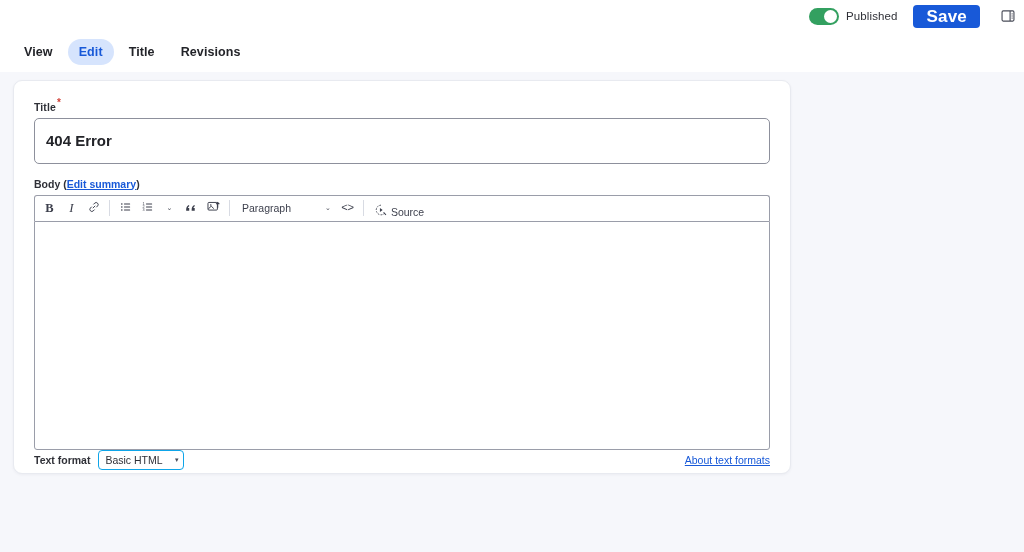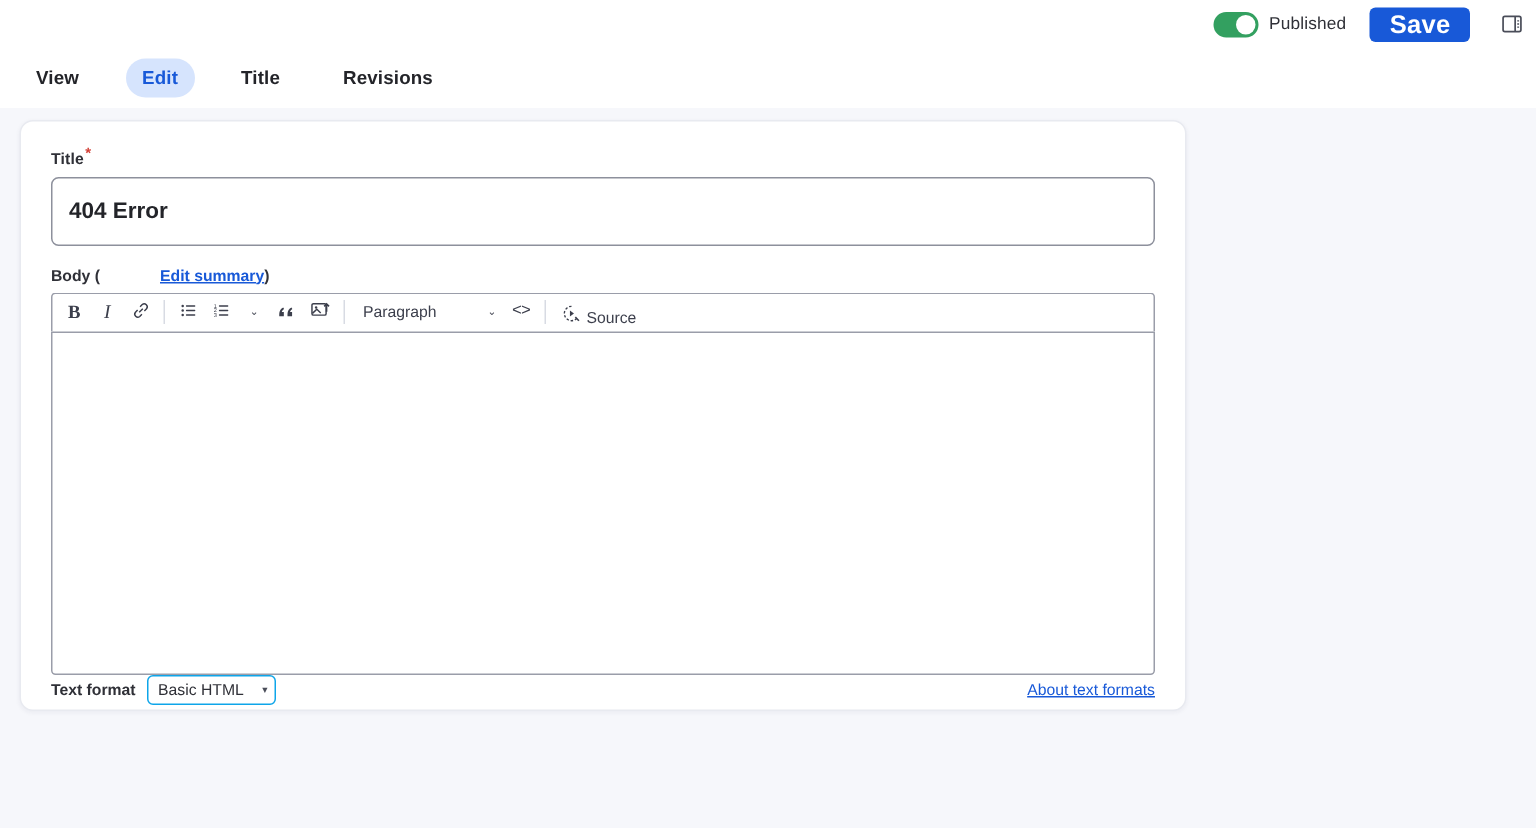--- a/index.html
+++ b/index.html
@@ -91,21 +91,21 @@
   
   .tabbar {
     position: absolute;
     top: 32px; left: 0;
     width: 1024px;
     height: 40px;
     background: #ffffff;
     display: flex;
     align-items: center;
     padding-left: 13px;
-    gap: 20px;
+    gap: 4px;
   }
   .tab {
     font-size: 12.5px;
     font-weight: bold;
     color: #232429;
     padding: 6px 11px;
     border-radius: 14px;
     cursor: pointer;
     white-space: nowrap;
     letter-spacing: .1px;
@@ -161,21 +161,20 @@
   .body-label-row {
     margin-top: 14px;
     margin-bottom: 5px;
     font-size: 10.5px;
     font-weight: bold;
     color: #2f3037;
   }
   .body-label-row a {
     color: #1859d8;
     text-decoration: underline;
-    margin-left: 40px;
   }
 
   
   .editor { width: 100%; }
   .editor-toolbar {
     height: 26px;
     border: 1px solid #9a9da9;
     border-bottom: none;
     border-radius: 3px 3px 0 0;
     display: flex;

